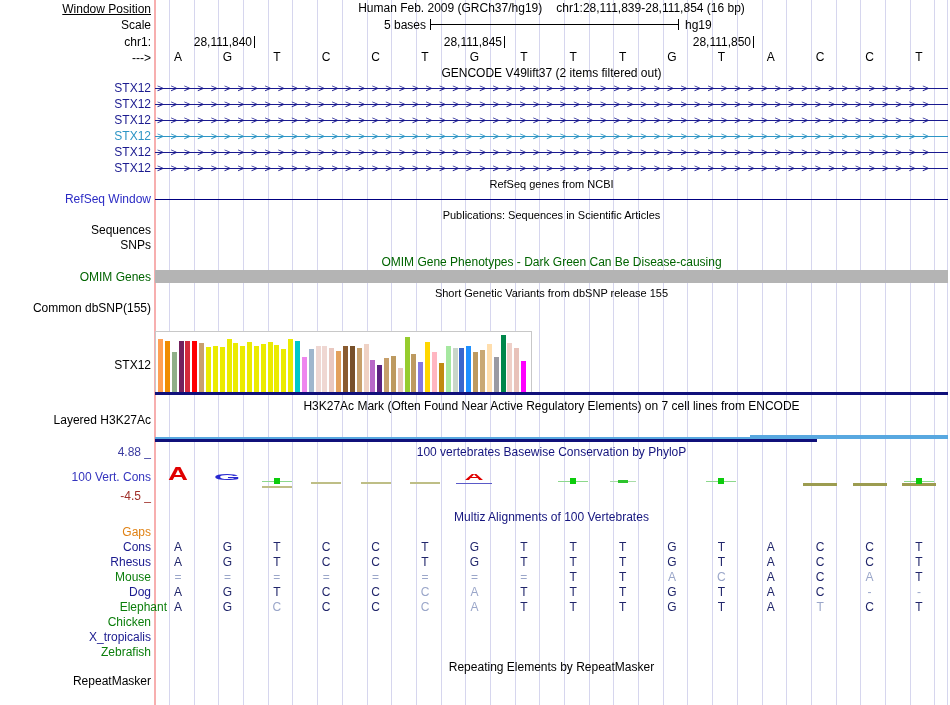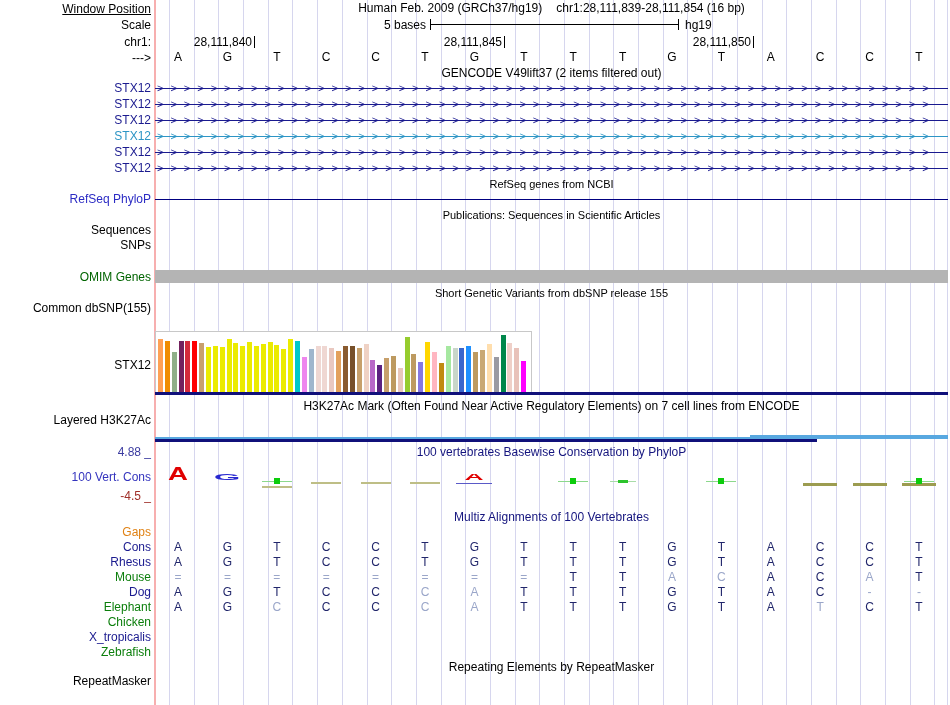--- a/index.html
+++ b/index.html
@@ -132,27 +132,28 @@
         <div class="arrows" style="color: rgb(26, 26, 143);">&gt;&gt;&gt;&gt;&gt;&gt;&gt;&gt;&gt;&gt;&gt;&gt;&gt;&gt;&gt;&gt;&gt;&gt;&gt;&gt;&gt;&gt;&gt;&gt;&gt;&gt;&gt;&gt;&gt;&gt;&gt;&gt;&gt;&gt;&gt;&gt;&gt;&gt;&gt;&gt;&gt;&gt;&gt;&gt;&gt;&gt;&gt;&gt;&gt;&gt;&gt;&gt;&gt;&gt;&gt;&gt;&gt;&gt;</div>
       </div>
       <div class="side" style="top: 161px; color: rgb(26, 26, 143);">STX12</div>
       <div class="generow" style="top: 160px;">
         <div class="gline" style="background: rgb(26, 26, 143);"></div>
         <div class="arrows" style="color: rgb(26, 26, 143);">&gt;&gt;&gt;&gt;&gt;&gt;&gt;&gt;&gt;&gt;&gt;&gt;&gt;&gt;&gt;&gt;&gt;&gt;&gt;&gt;&gt;&gt;&gt;&gt;&gt;&gt;&gt;&gt;&gt;&gt;&gt;&gt;&gt;&gt;&gt;&gt;&gt;&gt;&gt;&gt;&gt;&gt;&gt;&gt;&gt;&gt;&gt;&gt;&gt;&gt;&gt;&gt;&gt;&gt;&gt;&gt;&gt;&gt;</div>
       </div>
     </div>
 
   <div class="ctitle small" style="top:178px;">RefSeq genes from NCBI</div>
-  <div class="side" id="refseqlabel" style="top: 192px; color: rgb(43, 43, 196);">RefSeq PhyloP</div>
+  <div class="side" id="refseqlabel" style="top: 192px; color: rgb(43, 43, 196);">RefSeq Window</div>
   <div class="abs" id="refseqline" style="left: 155px; top: 199px; width: 793px; height: 1px; background: rgb(0, 0, 128);"></div>
 
   <div class="ctitle small" style="top:209px;">Publications: Sequences in Scientific Articles</div>
   <div class="side" style="top:223px;">Sequences</div>
   <div class="side" style="top:238px;">SNPs</div>
 
+  <div class="ctitle" id="omimtitle" style="top: 256px; color: rgb(0, 100, 0);">OMIM Gene Phenotypes - Dark Green Can Be Disease-causing</div>
   <div class="side" id="omimlabel" style="top: 270px; color: rgb(0, 100, 0);">OMIM Genes</div>
   <div class="abs" id="omimbar" style="left: 155px; top: 270px; width: 793px; height: 13px; background: rgb(180, 180, 180);"></div>
 
   <div class="ctitle small" style="top:287px;">Short Genetic Variants from dbSNP release 155</div>
   <div class="side" style="top:301px;">Common dbSNP(155)</div>
 
   <div class="side" style="top:358px;">STX12</div>
   <div class="abs" id="gtexbox" style="left:155px;top:331px;width:375px;height:61px;border:1px solid #C8C8C8;background:#fff;">
       <div class="bar" style="left: 2px; height: 53px; background: rgb(255, 160, 84);"></div>
       <div class="bar" style="left: 8.85px; height: 51px; background: rgb(240, 140, 0);"></div>
@@ -317,21 +318,21 @@
         <div class="mzcell" style="left: 358.3px; top: 0px; color: rgb(33, 38, 107);">T</div>
         <div class="mzcell" style="left: 407.7px; top: 0px; color: rgb(33, 38, 107);">T</div>
         <div class="mzcell" style="left: 457.1px; top: 0px; color: rgb(33, 38, 107);">T</div>
         <div class="mzcell" style="left: 506.5px; top: 0px; color: rgb(33, 38, 107);">G</div>
         <div class="mzcell" style="left: 555.9px; top: 0px; color: rgb(33, 38, 107);">T</div>
         <div class="mzcell" style="left: 605.3px; top: 0px; color: rgb(33, 38, 107);">A</div>
         <div class="mzcell" style="left: 654.7px; top: 0px; color: rgb(33, 38, 107);">C</div>
         <div class="mzcell" style="left: 704.1px; top: 0px; color: rgb(154, 166, 201);">-</div>
         <div class="mzcell" style="left: 753.5px; top: 0px; color: rgb(154, 166, 201);">-</div>
       </div>
-      <div class="side" style="top: 600px; color: rgb(11, 126, 11); line-height: 15px;">Elephant</div>
+      <div class="side" style="top: 600px; color: rgb(11, 126, 11); line-height: 15px; padding-left: 16px;">Elephant</div>
       <div style="position: absolute; left: 155px; top: 600px; width: 793px; height: 15px;">
         <div class="mzcell" style="left: 12.5px; top: 0px; color: rgb(33, 38, 107);">A</div>
         <div class="mzcell" style="left: 61.9px; top: 0px; color: rgb(33, 38, 107);">G</div>
         <div class="mzcell" style="left: 111.3px; top: 0px; color: rgb(154, 166, 201);">C</div>
         <div class="mzcell" style="left: 160.7px; top: 0px; color: rgb(33, 38, 107);">C</div>
         <div class="mzcell" style="left: 210.1px; top: 0px; color: rgb(33, 38, 107);">C</div>
         <div class="mzcell" style="left: 259.5px; top: 0px; color: rgb(154, 166, 201);">C</div>
         <div class="mzcell" style="left: 308.9px; top: 0px; color: rgb(154, 166, 201);">A</div>
         <div class="mzcell" style="left: 358.3px; top: 0px; color: rgb(33, 38, 107);">T</div>
         <div class="mzcell" style="left: 407.7px; top: 0px; color: rgb(33, 38, 107);">T</div>

